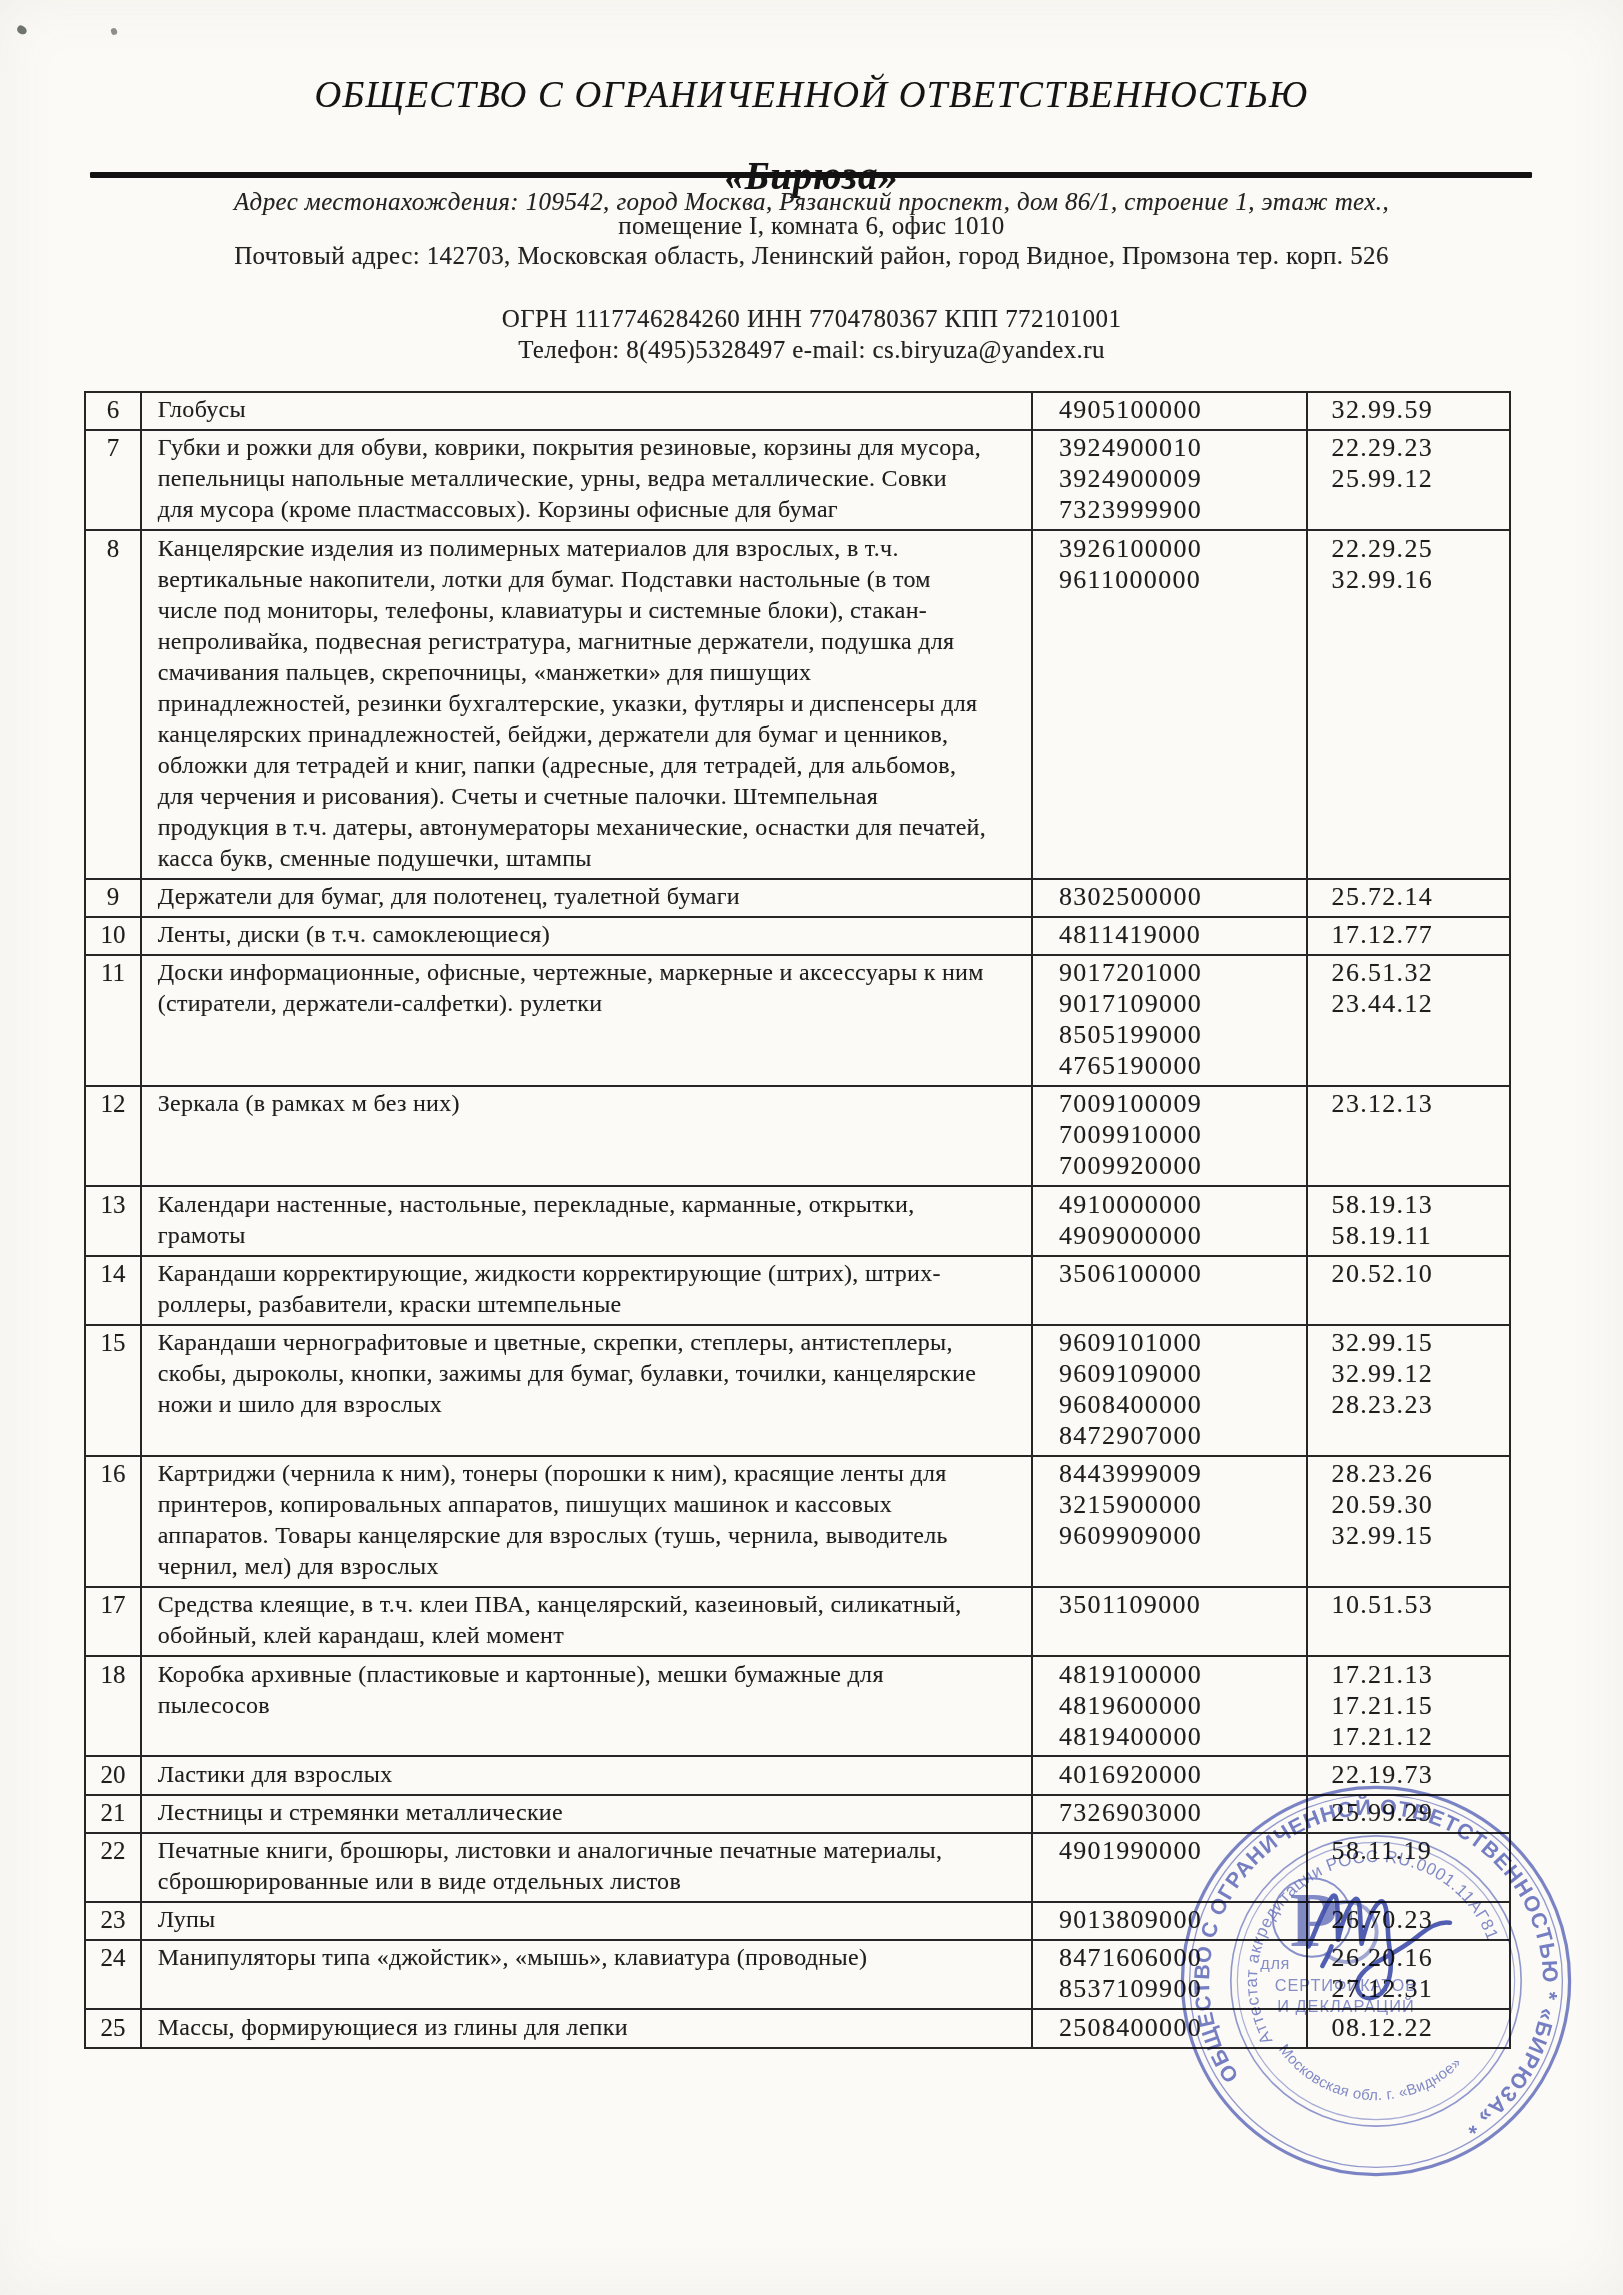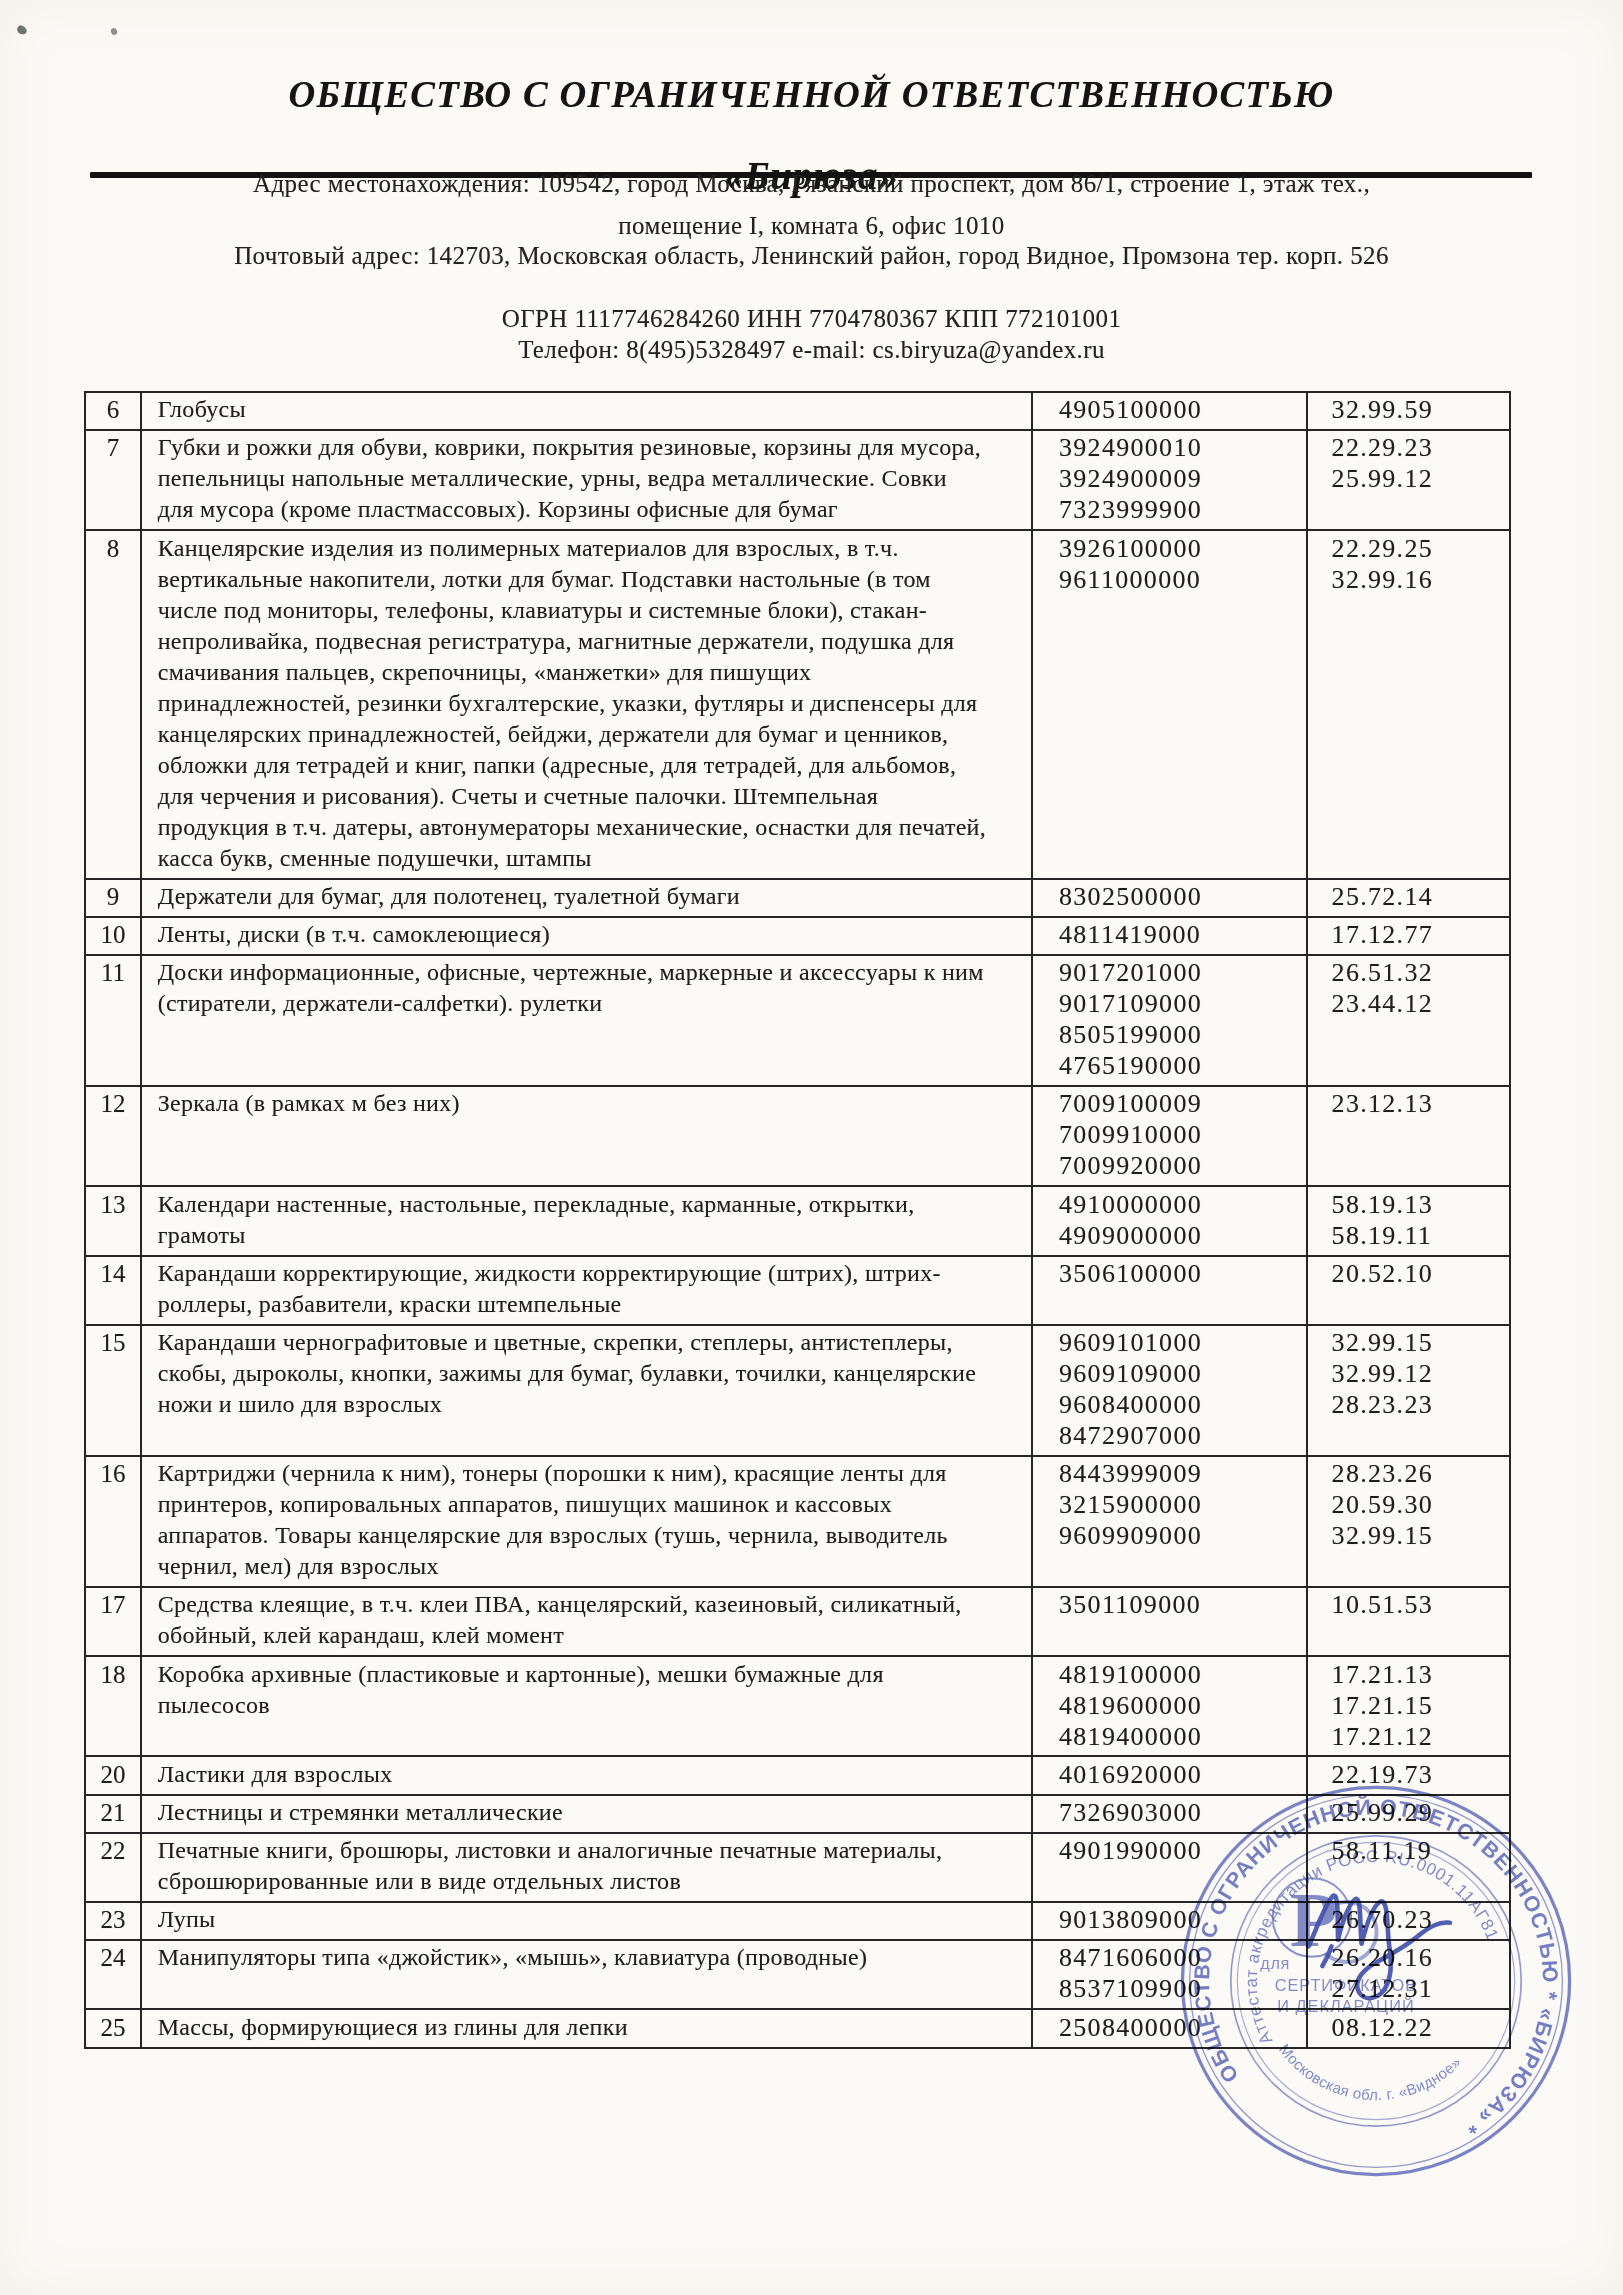--- a/index.html
+++ b/index.html
@@ -8,25 +8,25 @@
     background:#fbfaf6;
     font-family:"Liberation Serif","DejaVu Serif",serif;
     color:#1e1e1e;
   }
   .page-vignette{
     position:absolute;inset:0;pointer-events:none;
     box-shadow:inset 0 0 59px rgba(120,115,100,0.08);
   }
   
   .hline{position:absolute;left:0;width:100%;text-align:center;white-space:nowrap;}
-  .org-type{top:73px;font-size:37px;font-weight:bold;font-style:italic;letter-spacing:1.3px;color:#141414;}
+  .org-type{top:73px;font-size:37px;font-weight:normal;font-style:italic;letter-spacing:1.3px;color:#141414;}
   .org-name{top:124px;font-size:39px;font-weight:bold;font-style:italic;letter-spacing:0.7px;color:#141414;margin-top:29px;}
   .header-rule{position:absolute;left:90px;top:172px;width:1442px;height:5.9px;background:#121212;border-radius:1.3px;}
   .addr{font-size:25px;letter-spacing:0.4px;color:#222;}
-  .addr1{top:170px;} .addr2{top:212px;} .addr3{top:242px;}
+  .addr1{top:188px;font-style:italic;} .addr2{top:212px;} .addr3{top:242px;}
   .ogrn{top:305px;} .phone{top:336px;font-family:Liberation Serif, serif;}
   .hline, .table-wrap{text-shadow:0 0 0.7px rgba(45,45,45,0.35);}
   
   .table-wrap{position:absolute;left:84px;top:391px;width:1425px;}
   table.items{border-collapse:collapse;table-layout:fixed;width:1425px;}
   table.items td{
     border:2px solid #262626;border-top-width:2.6px;border-bottom-width:2.6px;
     vertical-align:top;line-height:31px;
   }
   td.c-num{font-size:25px;text-align:center;padding:1.3px 0 2.6px 0;}

